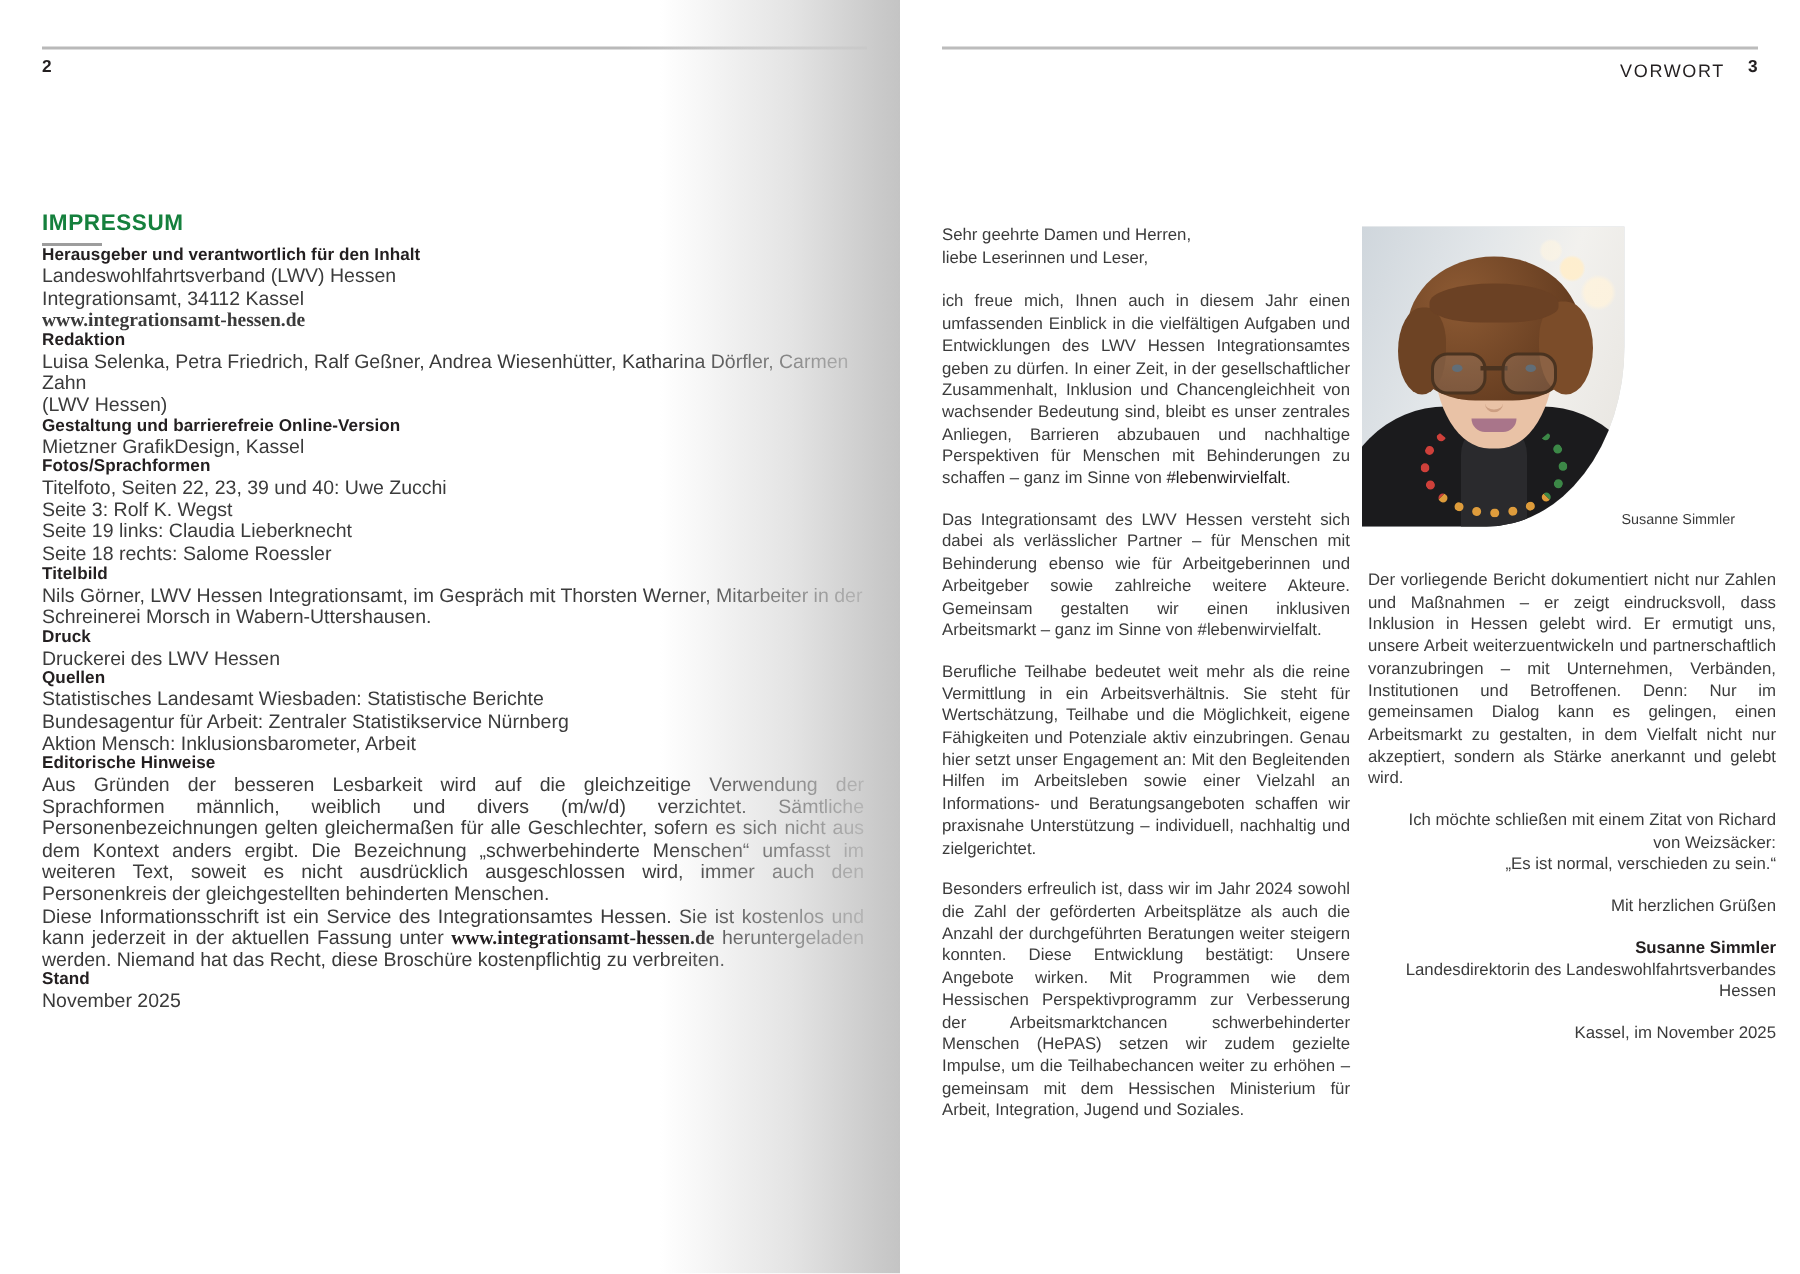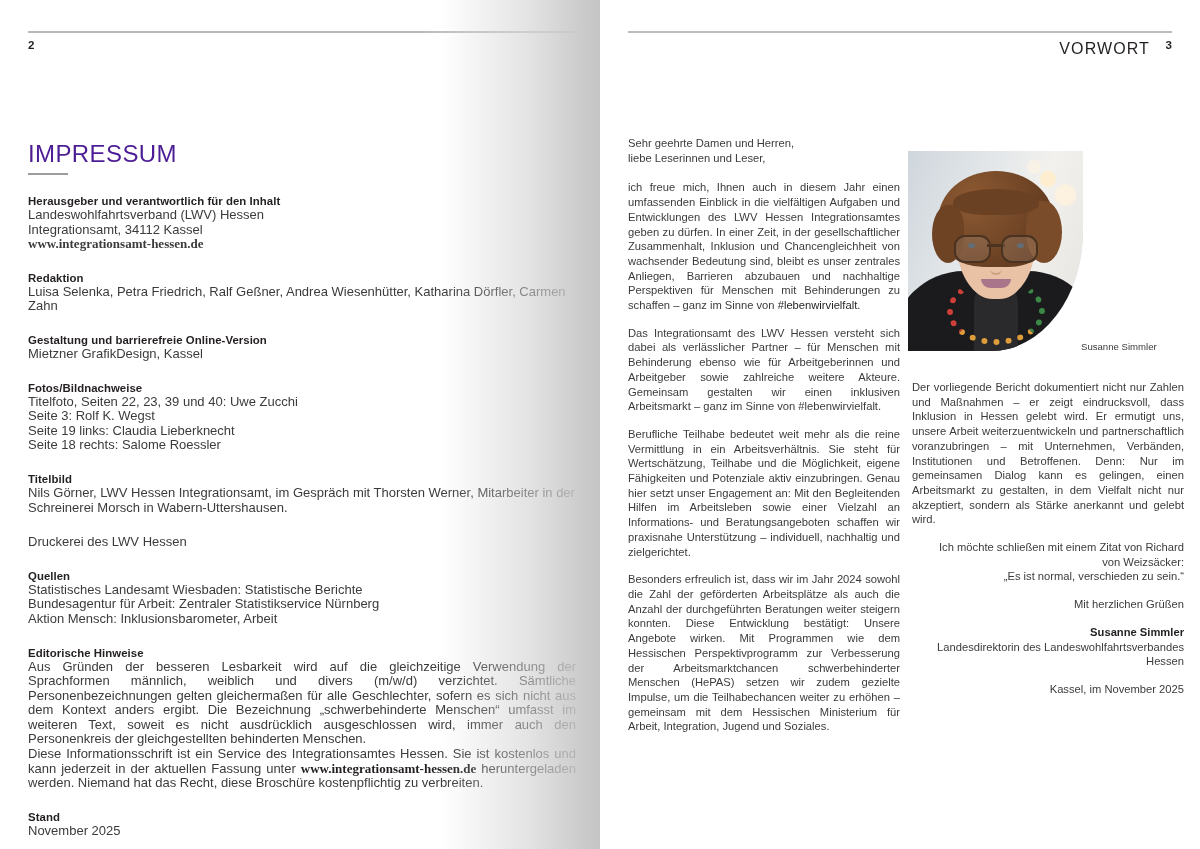--- a/index.html
+++ b/index.html
@@ -32,47 +32,47 @@
   .rule-right{left:28px;top:31px;width:544px;background:#bcbcbc;}
 
   .folio{
     position:absolute;top:39px;
     font-size:11.5px;font-weight:bold;color:#231f20;letter-spacing:.2px;
   }
   .folio-left{left:28px;}
   .folio-right{right:28px;}
   .runhead{
     position:absolute;top:40px;right:50px;
-    font-size:16px;letter-spacing:1.1px;color:#231f20;
+    font-size:12px;letter-spacing:1.1px;color:#231f20;
   }
 
   
   .impressum-wrap{position:absolute;left:28px;top:140px;width:548px;}
   h1.impressum-title{
     margin:0;
-    font-size:24px;font-weight:normal;color:#4c1d95;letter-spacing:.4px;
+    font-size:15px;font-weight:bold;color:#15803d;letter-spacing:.4px;
   }
   .title-rule{margin-top:5px;width:40px;height:2px;background:#9d9d9d;}
 
-  .blk{margin-top:20px;}
+  .blk{margin-top:0;}
   .blk h2{
     margin:0 0 1px 0;
     font-size:11.4px;font-weight:bold;color:#231f20;letter-spacing:.05px;
   }
   .blk p{
     margin:0;
     font-size:13px;line-height:14.6px;color:#3b3b3b;
   }
   .bold-line{font-weight:bold;color:#231f20;font-family:Liberation Serif, serif;}
   .justified{text-align:justify;}
   .para-gap{margin-top:13px;}
 
   
   .col{position:absolute;font-size:11.2px;line-height:14.7px;color:#3b3b3b;text-align:justify;}
-  .col-a{left:628px;top:136px;width:272px;}
+  .col-a{left:628px;top:150px;width:272px;}
   .col-b{left:912px;top:380px;width:272px;}
 
   .col p{margin:0 0 13px 0;}
   .col p:last-child{margin-bottom:0;}
   .col .salutation{text-align:left;margin-bottom:15px;}
   .col .nojust{text-align:right;}
   .hashtag{font-weight:normal;color:#231f20;}
   .signer{font-weight:bold;color:#231f20;}
 
   
@@ -188,42 +188,44 @@
       <div class="blk">
         <h2>Herausgeber und verantwortlich für den Inhalt</h2>
         <p>Landeswohlfahrtsverband (LWV) Hessen</p>
         <p>Integrationsamt, 34112 Kassel</p>
         <p class="bold-line">www.integrationsamt-hessen.de</p>
       </div>
 
       <div class="blk">
         <h2>Redaktion</h2>
         <p>Luisa Selenka, Petra Friedrich, Ralf Geßner, Andrea Wiesenhütter, Katharina Dörfler, Carmen Zahn</p>
+        <p>(LWV Hessen)</p>
       </div>
 
       <div class="blk">
         <h2>Gestaltung und barrierefreie Online-Version</h2>
         <p>Mietzner GrafikDesign, Kassel</p>
       </div>
 
       <div class="blk">
-        <h2>Fotos/Bildnachweise</h2>
+        <h2>Fotos/Sprachformen</h2>
         <p>Titelfoto, Seiten 22, 23, 39 und 40: Uwe Zucchi</p>
         <p>Seite 3: Rolf K. Wegst</p>
         <p>Seite 19 links: Claudia Lieberknecht</p>
         <p>Seite 18 rechts: Salome Roessler</p>
       </div>
 
       <div class="blk">
         <h2>Titelbild</h2>
         <p>Nils Görner, LWV Hessen Integrationsamt, im Gespräch mit Thorsten Werner, Mitarbeiter in der</p>
         <p>Schreinerei Morsch in Wabern-Uttershausen.</p>
       </div>
 
       <div class="blk">
+        <h2>Druck</h2>
         <p>Druckerei des LWV Hessen</p>
       </div>
 
       <div class="blk">
         <h2>Quellen</h2>
         <p>Statistisches Landesamt Wiesbaden: Statistische Berichte</p>
         <p>Bundesagentur für Arbeit: Zentraler Statistikservice Nürnberg</p>
         <p>Aktion Mensch: Inklusionsbarometer, Arbeit</p>
       </div>
 

